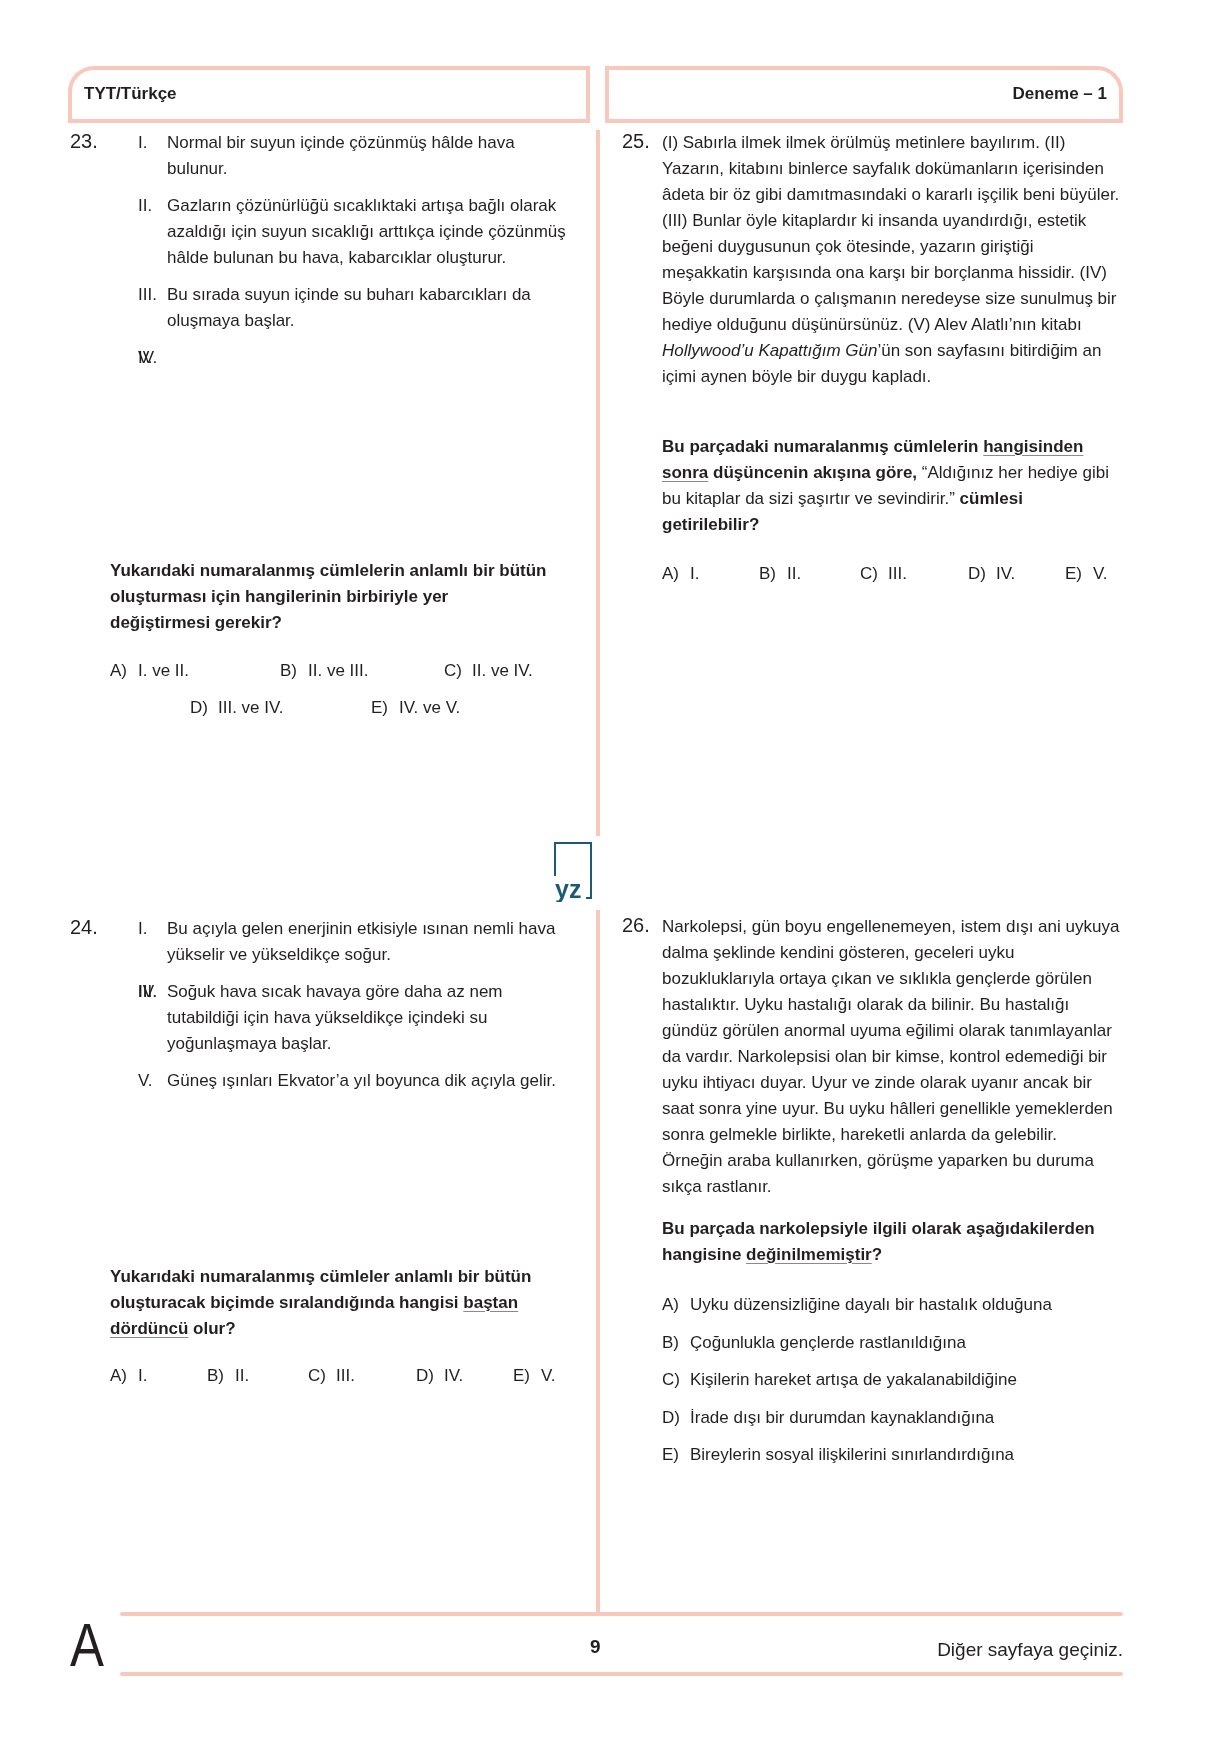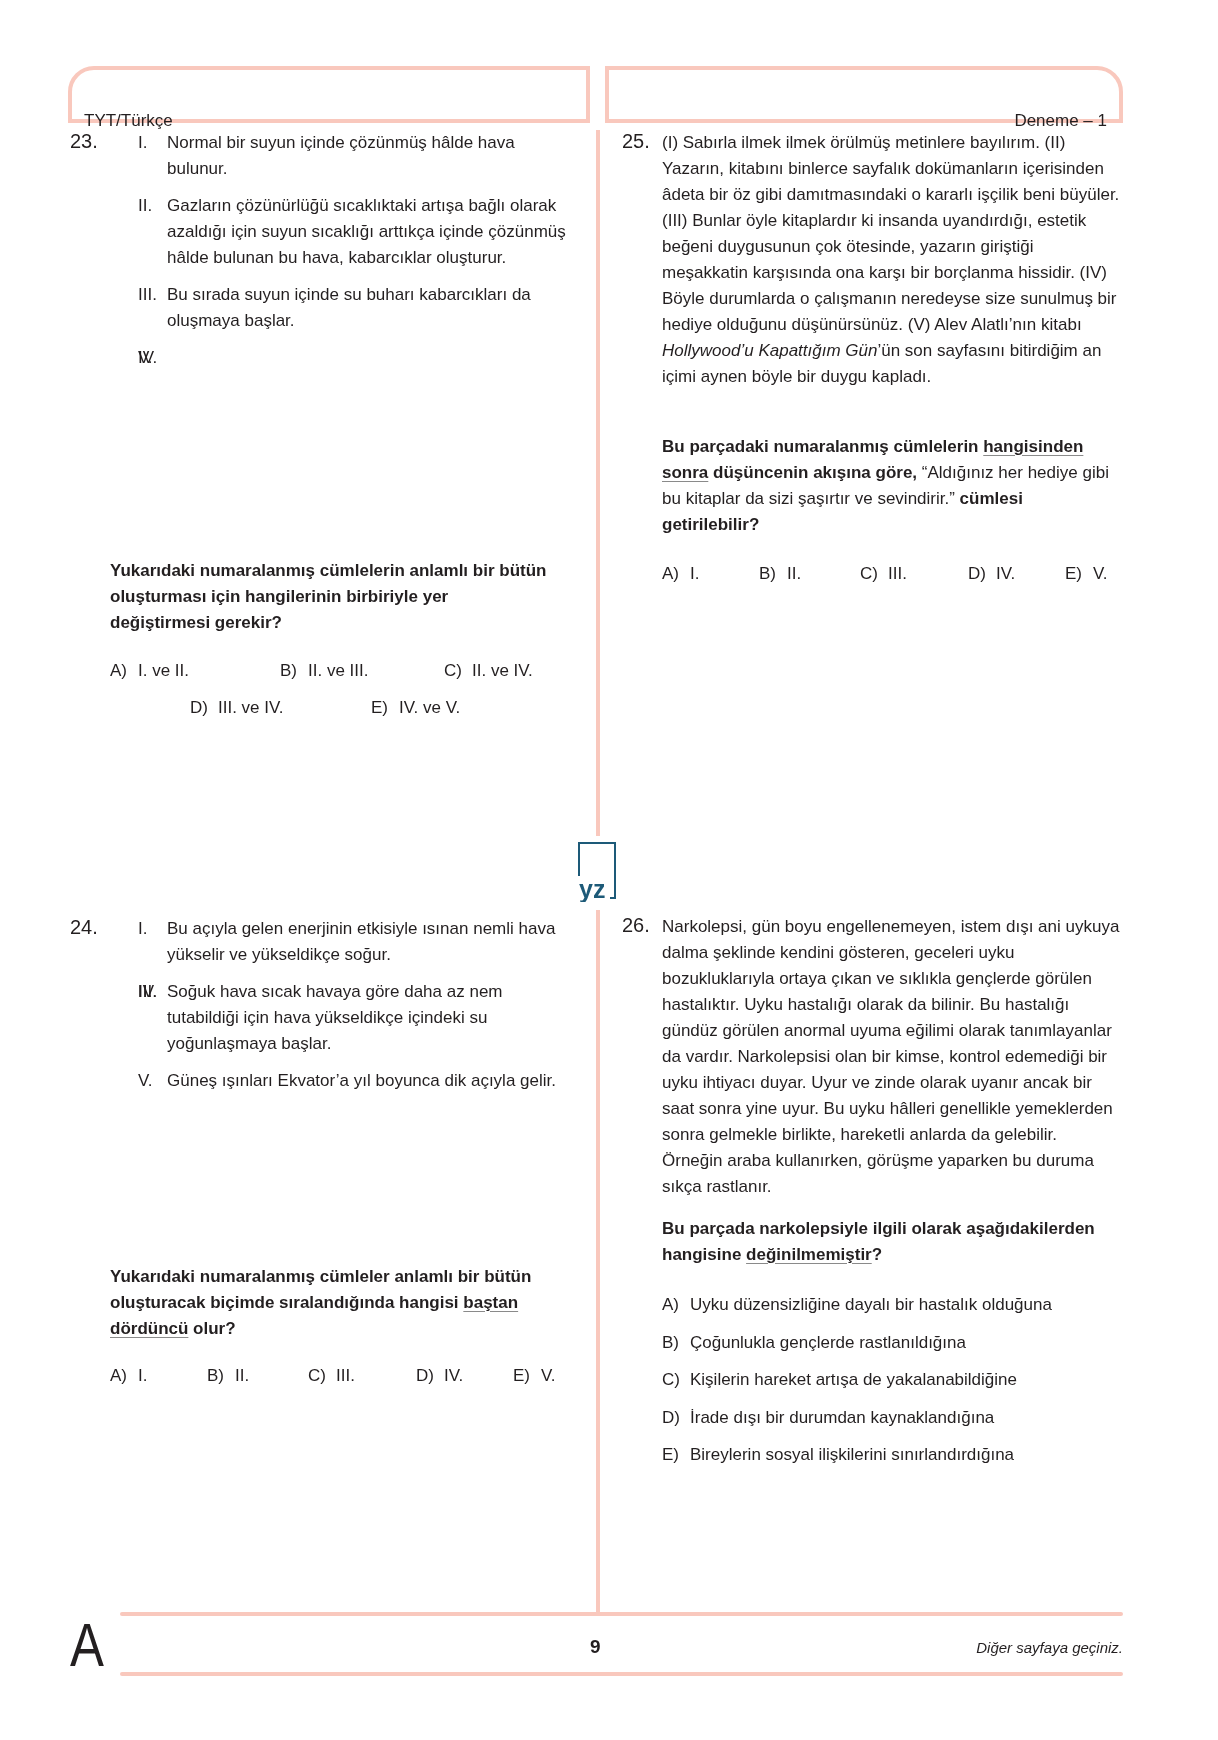--- a/index.html
+++ b/index.html
@@ -15,39 +15,38 @@
     top: 66px;
     height: 57px;
     border: 4px solid #f9c8bd;
     background: #fff;
   }
   .hdr-left { left: 68px; width: 522px; border-top-left-radius: 26px; }
   .hdr-right { left: 605px; width: 518px; border-top-right-radius: 26px; }
   .hdr-text {
     position: absolute;
     top: 14px;
-    font-weight: normal;
+    font-weight: bold;
     font-size: 17px;
-    margin-top: 27px;
   }
   .hdr-left .hdr-text { left: 12px; }
   .hdr-right .hdr-text { right: 12px; }
 
   .vdivider {
     position: absolute;
     left: 596px;
     width: 4px;
     background: #f9c8bd;
   }
   .vd-top { top: 130px; height: 706px; }
   .vd-bottom { top: 910px; height: 705px; }
 
   .logo {
     position: absolute;
-    left: 578px;
+    left: 554px;
     top: 842px;
     width: 38px;
     height: 60px;
   }
 
   .question { position: absolute; font-size: 17px; line-height: 26px; }
   .qnum {
     position: absolute;
     font-weight: normal;
     font-size: 20px;
@@ -88,22 +87,21 @@
     position: absolute;
     left: 590px;
     top: 1636px;
     font-weight: bold;
     font-size: 19px;
   }
   .next-page {
     position: absolute;
     right: 95px;
     top: 1639px;
-    font-style: italic;
-    font-size: 15px;
+    font-size: 19px;
   }
 </style>
 </head>
 <body>
 
 <div class="hdr-box hdr-left">
   <span class="hdr-text">TYT/Türkçe</span>
 </div>
 <div class="hdr-box hdr-right">
   <span class="hdr-text">Deneme – 1</span>

